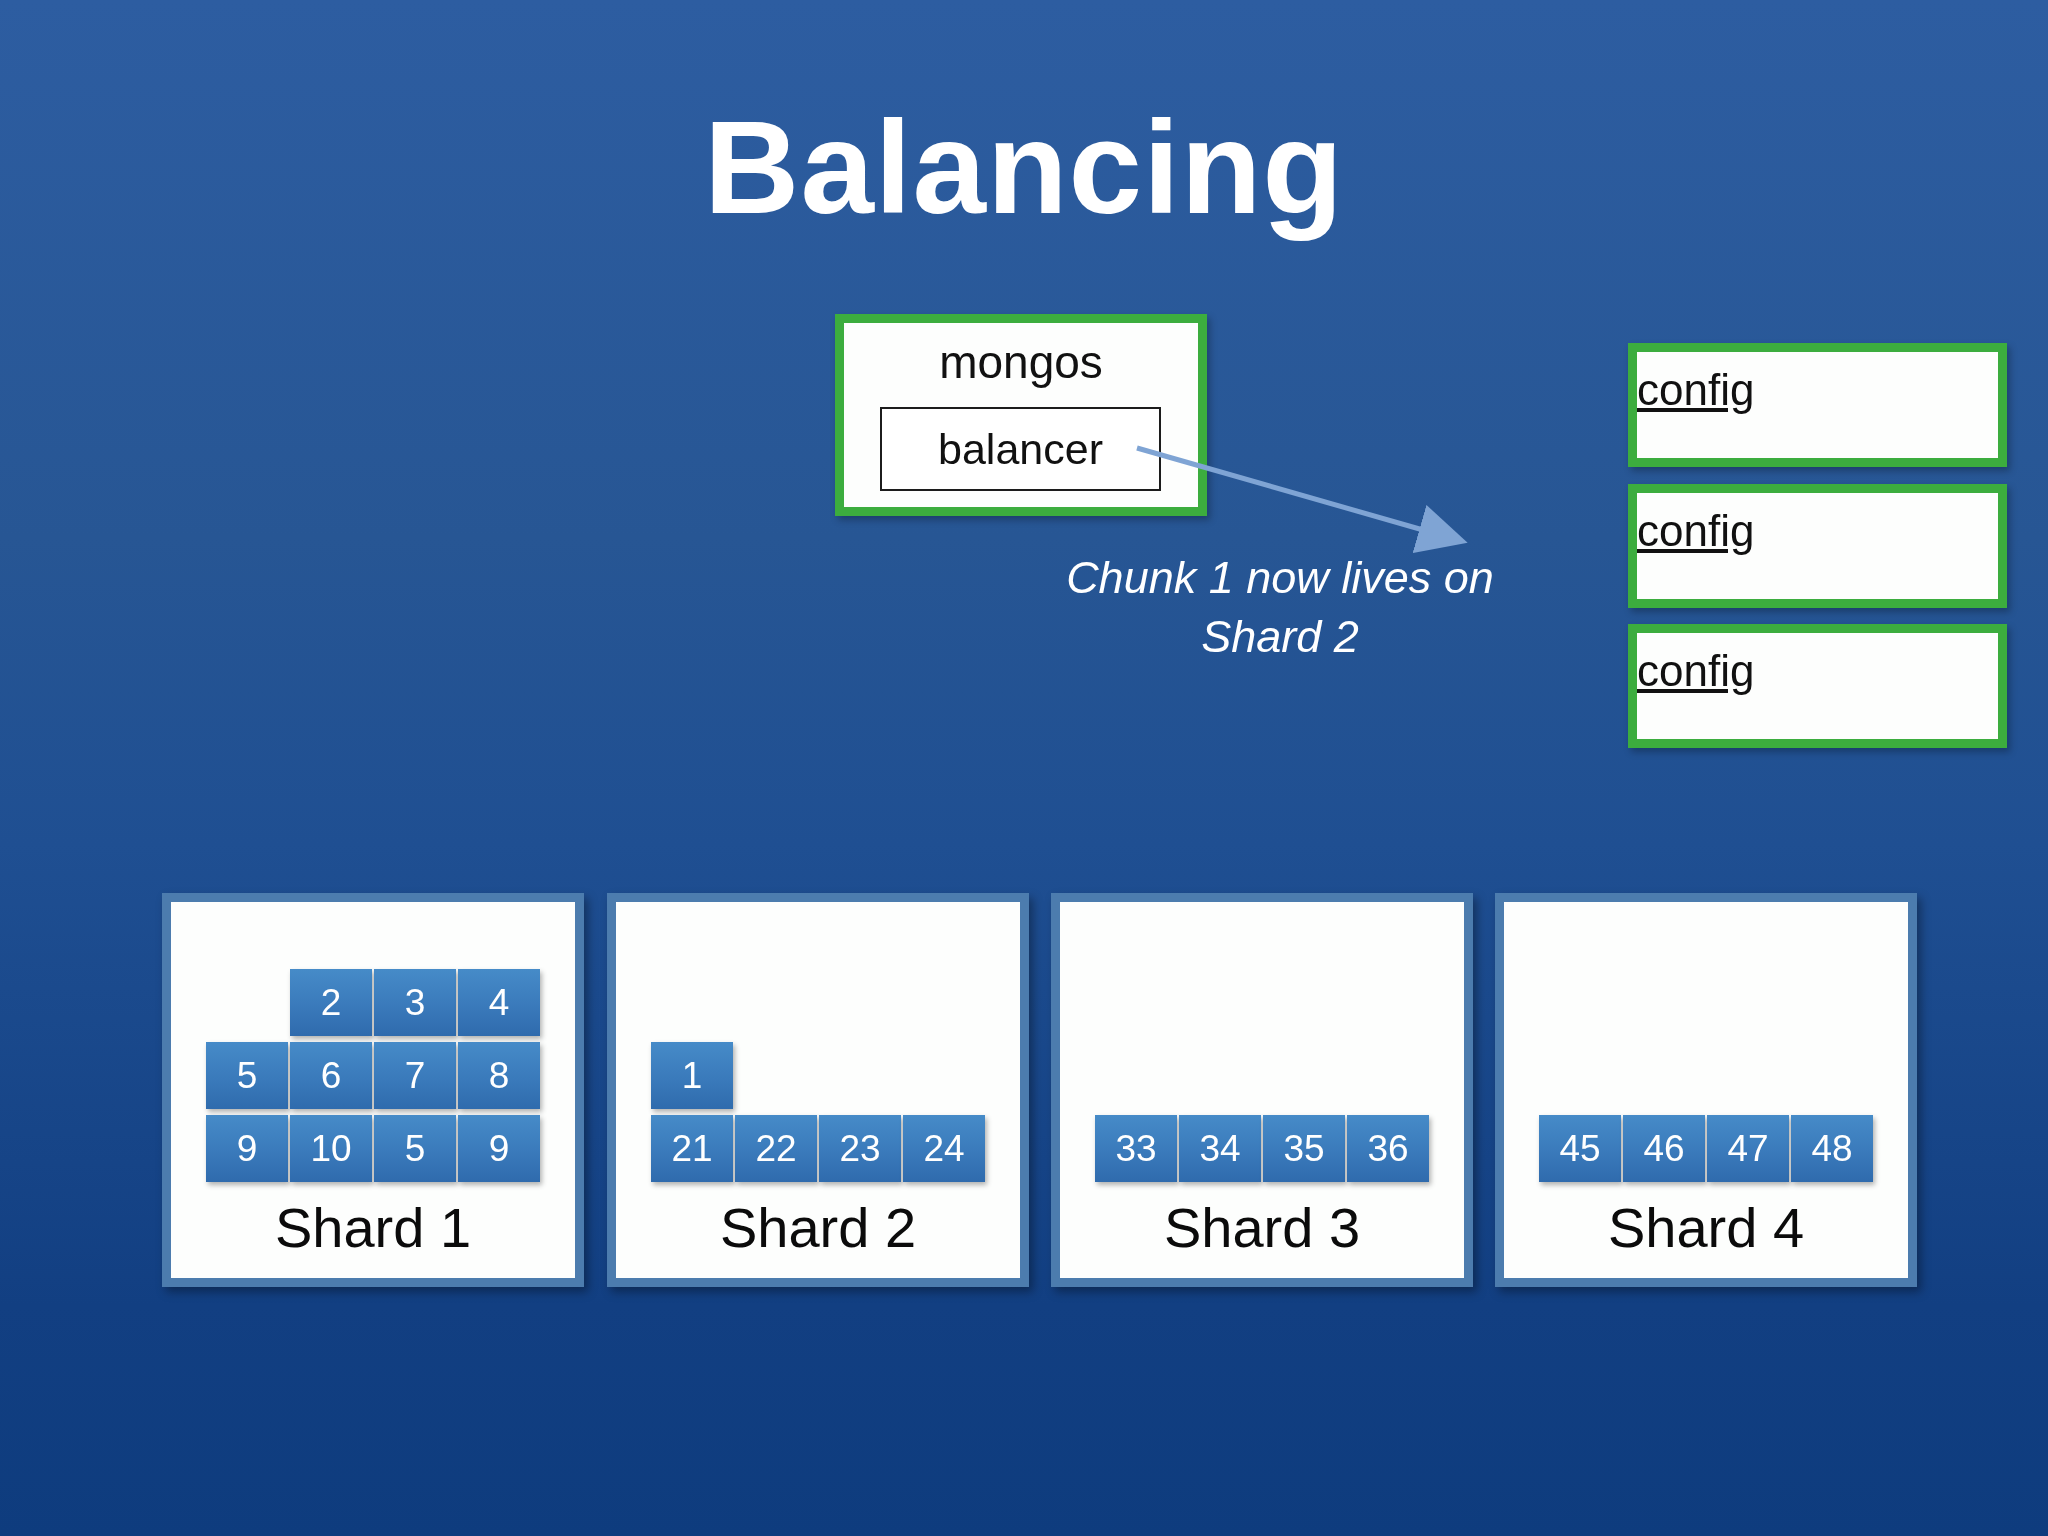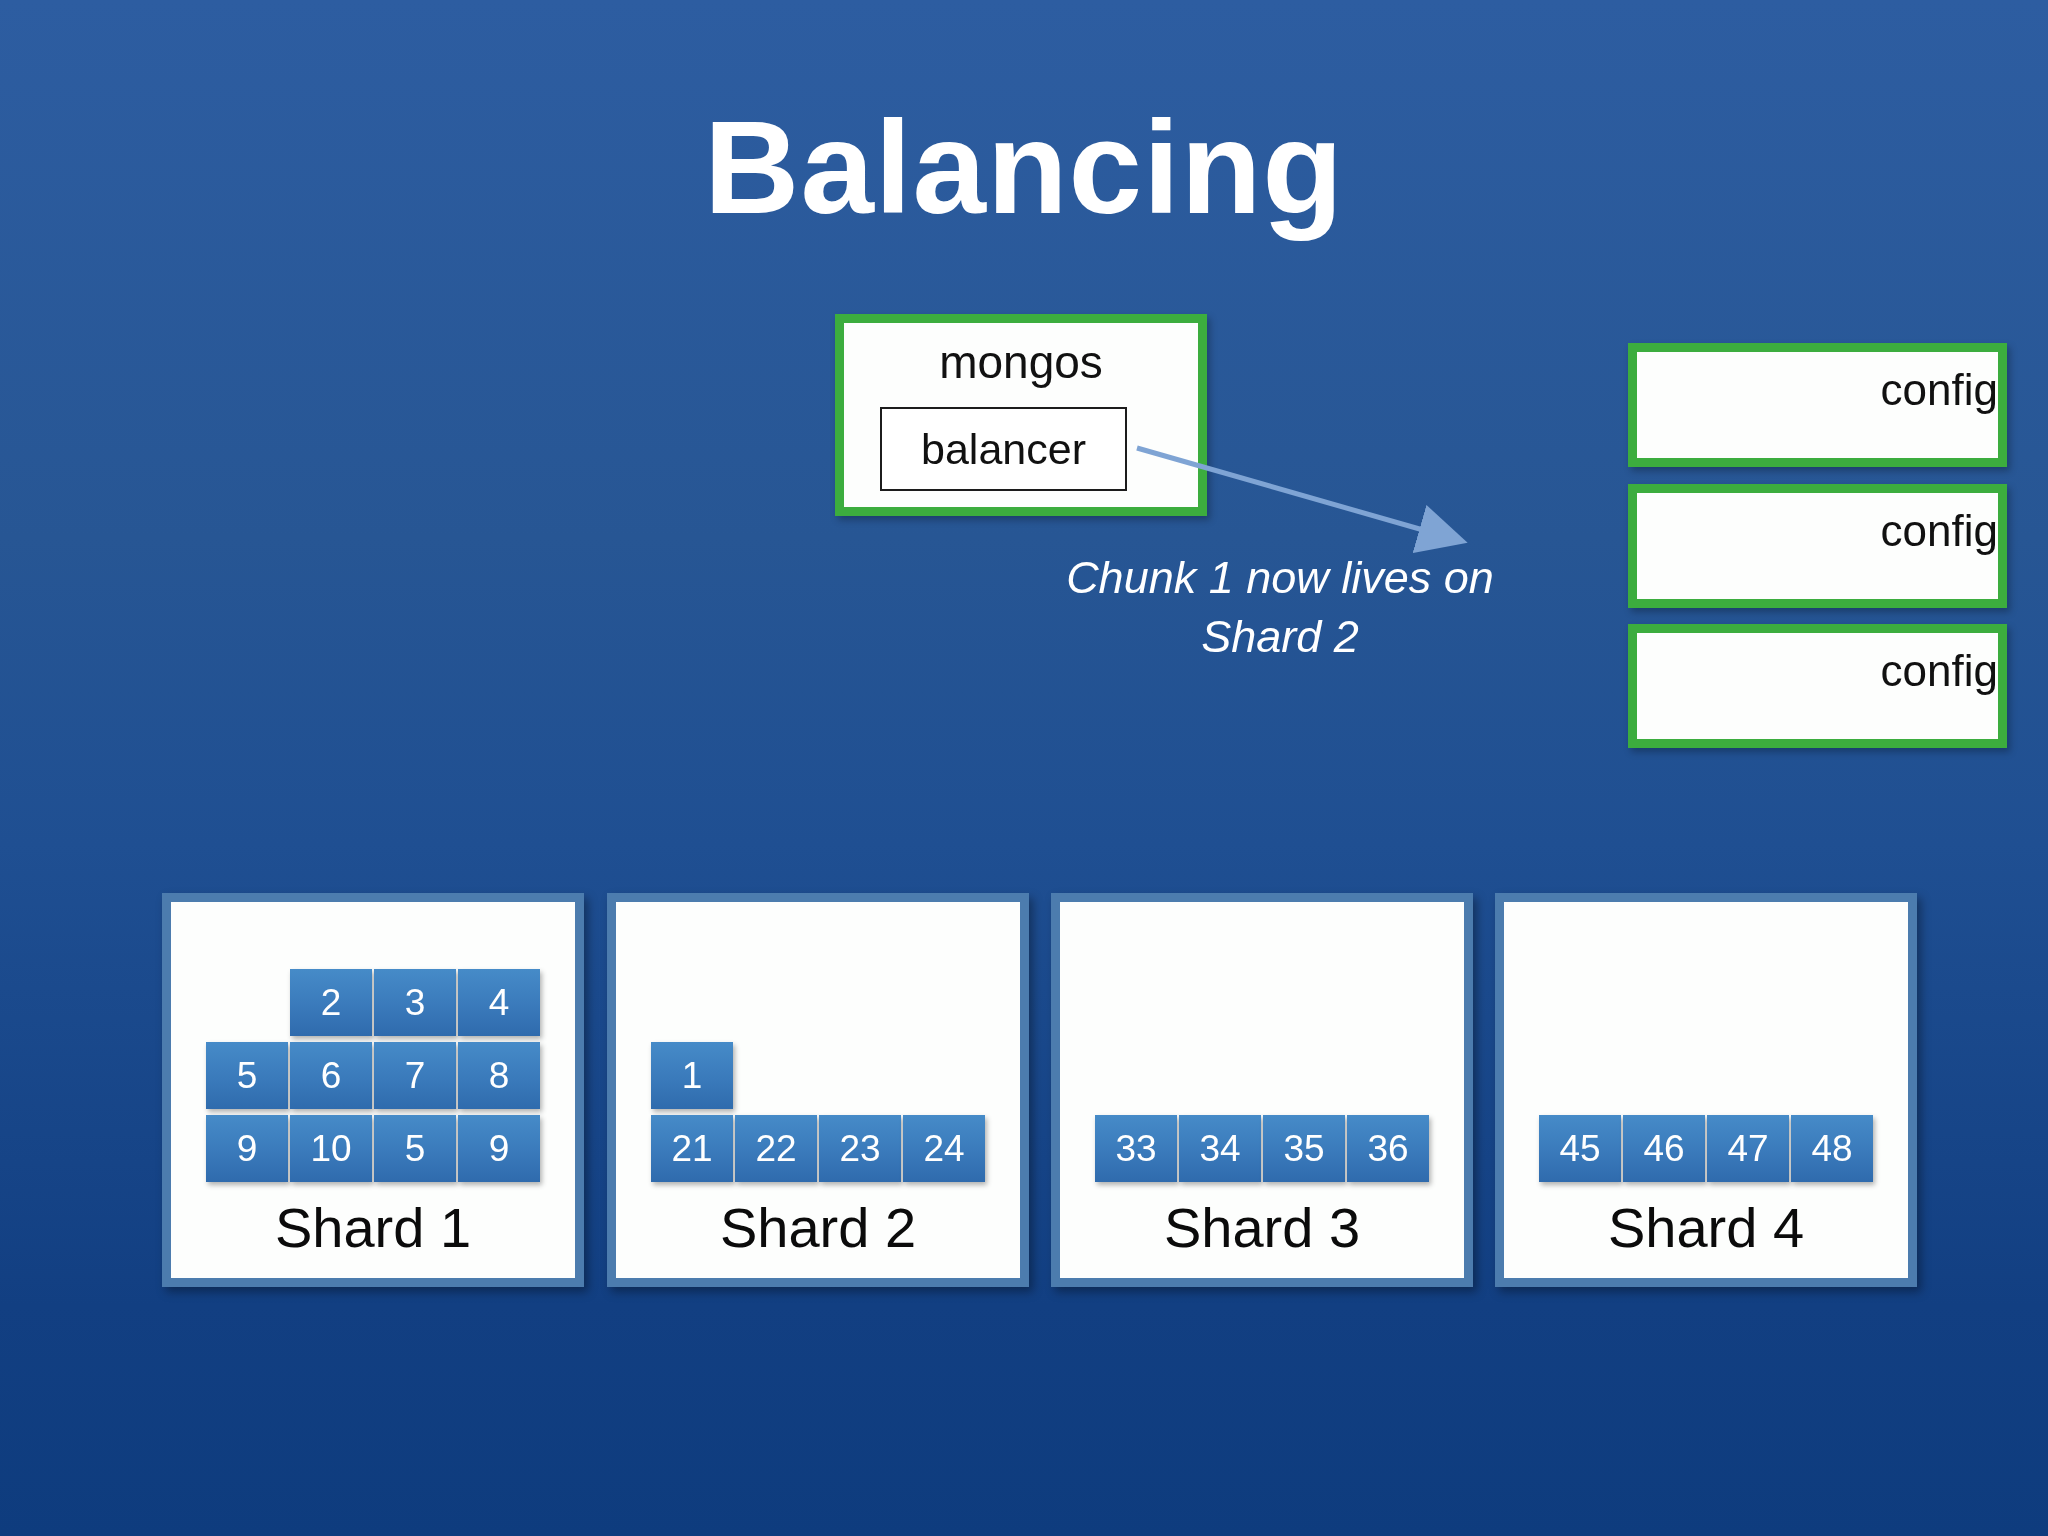--- a/index.html
+++ b/index.html
@@ -42,43 +42,44 @@
   .mongos-label {
     text-align: center;
     font-size: 46px;
     color: #111;
     margin-top: 12px;
   }
   .balancer-box {
     position: absolute;
     left: 36px;
     top: 84px;
-    width: 247px;
+    width: 281px;
     height: 84px;
     background: #ffffff;
     border: 2px solid #1c1c1c;
     display: flex;
     align-items: center;
     justify-content: center;
     font-size: 43px;
     color: #111;
   }
   
   .config-box {
     position: absolute;
     left: 1628px;
     width: 379px;
     height: 124px;
     background: #fdfefd;
     border: 9px solid #3cad3e;
     box-shadow: 3px 4px 7px rgba(0,0,0,0.28);
-    text-align: right;
+    text-align: left;
     font-size: 44px;
     color: #111;
     padding-top: 13px;
+    text-decoration: underline;
   }
   
   .arrow-svg {
     position: absolute;
     left: 1128px;
     top: 438px;
     overflow: visible;
   }
   
   .annotation {

